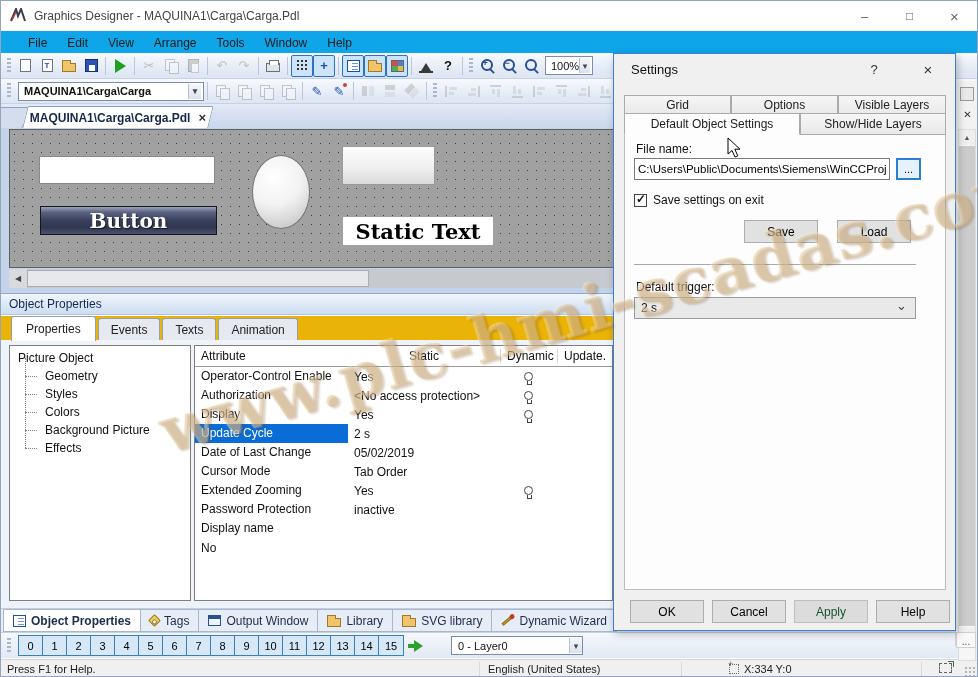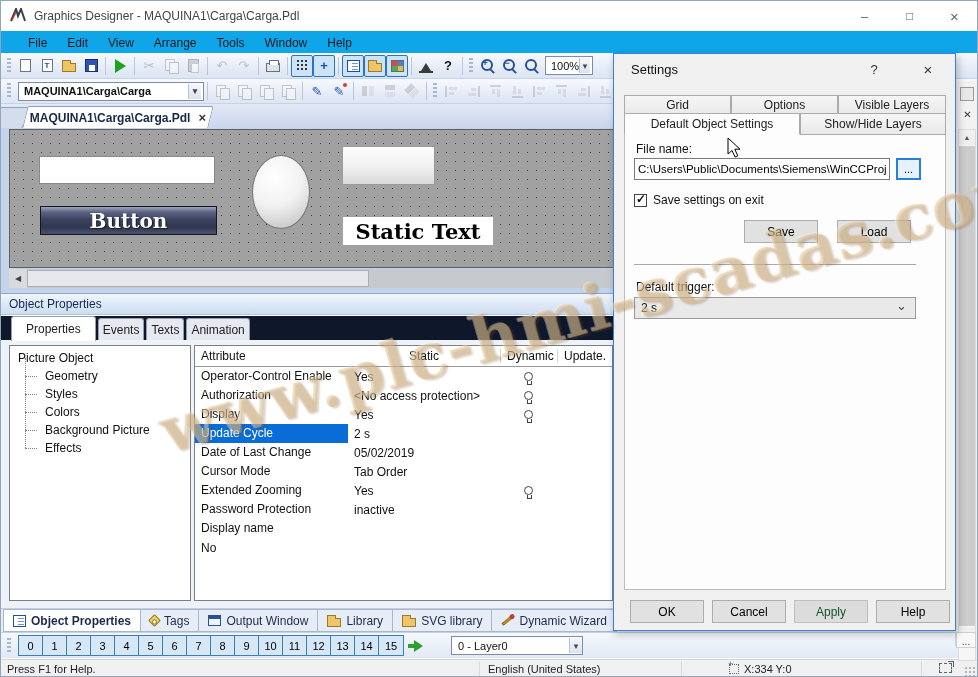--- a/index.html
+++ b/index.html
@@ -83,22 +83,22 @@
   .cv-rect{position:absolute;left:332px;top:16px;width:93px;height:39px;border:1px solid #9a9a9a;background:linear-gradient(180deg,#fdfdfd 0%,#f0f0f0 55%,#d9d9d9 100%)}
   .cv-static{position:absolute;left:333px;top:87px;width:150px;height:28px;background:#fff;display:flex;align-items:center;justify-content:center}
   .cv-static span{font-family:"DejaVu Serif",serif;font-weight:bold;font-size:21px;color:#000}
   .hscroll{position:absolute;left:8px;top:141px;width:944px;height:19px;background:#c6c9ce;display:flex}
   .hs-btn{width:18px;height:19px;background:#d8dade;display:flex;align-items:center;justify-content:center;color:#444}
   .hs-btn::before{content:"◀";font-size:8px}
   .hs-thumb{width:342px;height:17px;margin-top:1px;background:#e6e8eb;border:1px solid #aaadb3}
 
   
   .op-header{position:absolute;left:0;top:292px;width:100%;height:22px;background:linear-gradient(#f0f5fc,#cdddf1);border-top:1px solid #8fa8cc;border-bottom:1px solid #b3c4dd;display:flex;align-items:center;padding-left:8px;color:#122a50}
-  .op-tabs{position:absolute;left:0;top:315px;width:100%;height:25px;background:#0f172a;display:flex;align-items:flex-end;padding-left:10px}
-  .op-tab{padding:4px 4px;border:1px solid #93a0ad;border-bottom:none;background:#e6e9ef;color:#222;border-radius:3px 3px 0 0;margin-right:2px;font-size:12px}
+  .op-tabs{position:absolute;left:0;top:315px;width:100%;height:25px;background:#eab308;display:flex;align-items:flex-end;padding-left:10px}
+  .op-tab{padding:4px 12px;border:1px solid #93a0ad;border-bottom:none;background:#e6e9ef;color:#222;border-radius:3px 3px 0 0;margin-right:2px;font-size:12px}
   .op-tab.active{background:#fff;padding:5px 14px;position:relative;z-index:2}
   .op-body{position:absolute;left:0;top:339px;width:100%;height:268px;background:#eef2f9}
   .treebox{position:absolute;left:8px;top:5px;width:182px;height:256px;background:#fff;border:1px solid #7f7f7f;padding:4px 0 0 6px;overflow:hidden}
   .tree-root{padding:1px 2px;margin-bottom:1px}
   .tree-child{position:relative;height:18px;line-height:18px;padding-left:26px}
   .tree-child::before{content:"";position:absolute;left:9px;top:9px;width:12px;border-top:1px dotted #808080}
   .tree-child::after{content:"";position:absolute;left:9px;top:-9px;height:18px;border-left:1px dotted #808080}
   .tree-label{padding:0 3px}
   .tree-label.selected{background:#dcdcdc;outline:1px dotted #777}
   .tablebox{position:absolute;left:193px;top:5px;width:419px;height:256px;background:#fff;border:1px solid #7f7f7f;overflow:hidden;font-size:12px}

